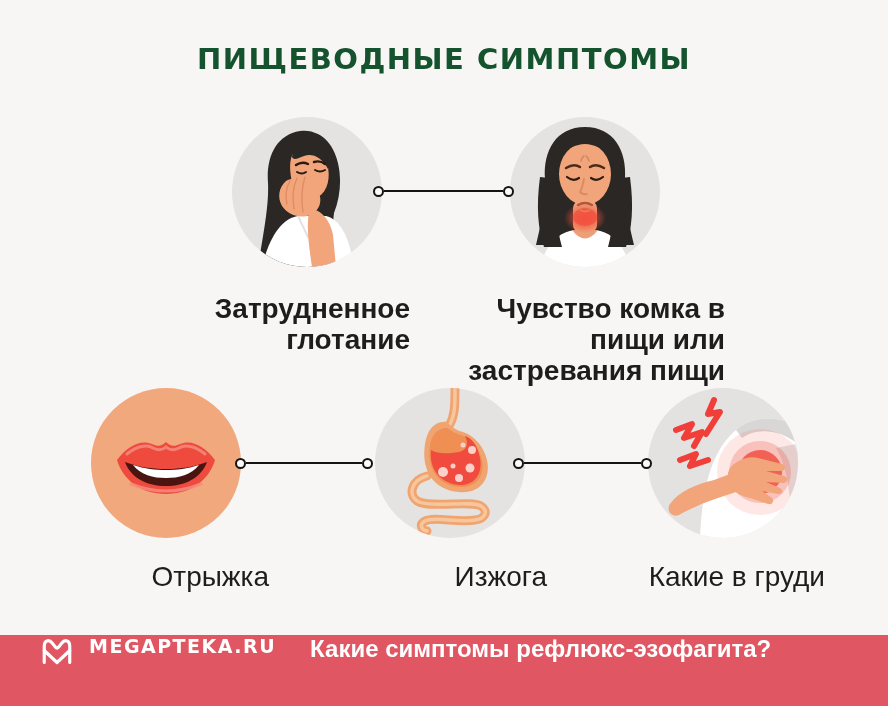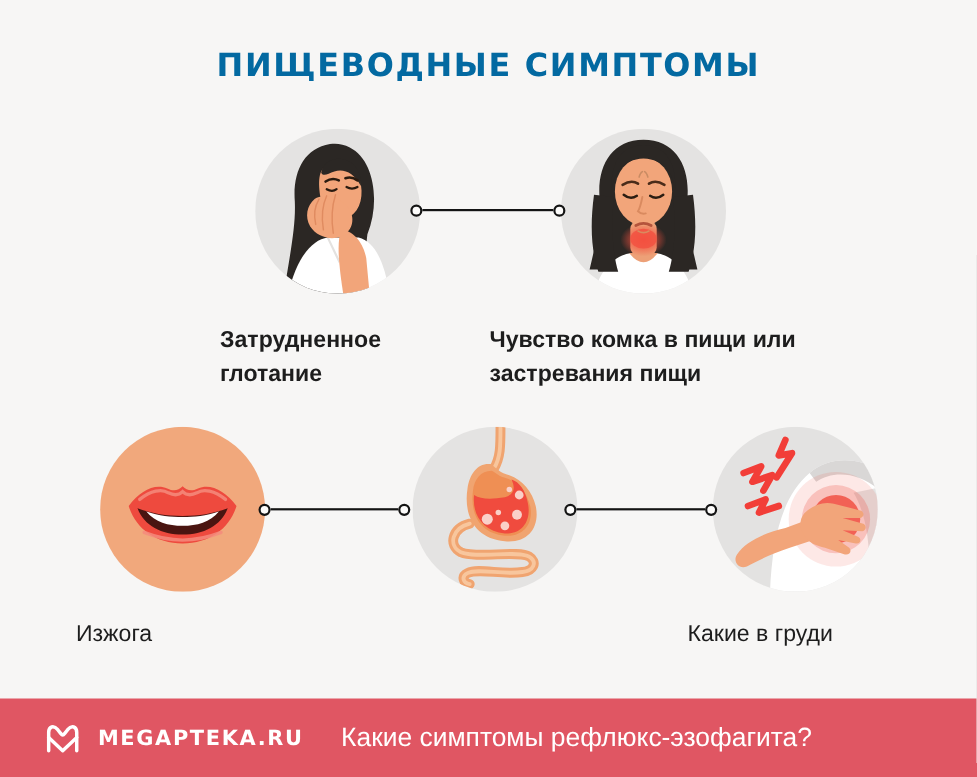--- a/index.html
+++ b/index.html
@@ -5,60 +5,60 @@
   html,body{margin:0;padding:0;background:#d8d8d8;}
   .stage{
     position:relative;width:888px;height:706px;overflow:hidden;
     background:#F7F6F5;
     font-family:"Liberation Sans",sans-serif;
     -webkit-font-smoothing:antialiased;
   }
   .title{
     position:absolute;left:0;top:42px;width:888px;text-align:center;
     font-family:"DejaVu Sans",sans-serif;
-    font-size:29px;font-weight:700;letter-spacing:1.5px;color:#0369a1;
+    font-size:29px;font-weight:700;letter-spacing:1.5px;color:#14532d;
   }
   .circle{position:absolute;width:150px;height:150px;}
   .circle svg{display:block;width:150px;height:150px;}
   .c1{left:232px;top:117px;}
   .c2{left:510px;top:117px;}
   .c3{left:91px;top:388px;}
   .c4{left:375px;top:388px;}
   .c5{left:648px;top:388px;}
   .connector{position:absolute;display:flex;align-items:center;height:12px;}
   .conn-top{left:373px;top:185px;width:141px;}
   .conn-b1{left:235px;top:457px;width:138px;}
   .conn-b2{left:513px;top:457px;width:139px;}
   .ring{
     width:11px;height:11px;border-radius:50%;
     border:2.5px solid #141414;background:#FCFBFA;box-sizing:border-box;flex:0 0 auto;
   }
   .wire{flex:1 1 auto;height:2.5px;background:#141414;}
   .lbl{
-    position:absolute;text-align:left;color:#1D1D1D;
-    font-size:21px;line-height:31px;font-weight:600;
+    position:absolute;text-align:right;color:#1D1D1D;
+    font-size:28px;line-height:31px;font-weight:600;
   }
   .lbl-t1{left:200px;top:293px;width:210px;}
   .lbl-t2{left:445px;top:293px;width:280px;}
   .lbl-b{font-weight:500;top:564px;width:200px;line-height:26px;}
   .lbl-b1{left:69px;}
   .lbl-b2{left:347px;}
   .lbl-b3{left:625px;}
   .footer{
     position:absolute;left:0;top:635px;width:888px;height:71px;
-    background:#E05663;display:flex;align-items:center;
+    background:#E05663;display:flex;align-items:flex-start;
     box-sizing:border-box;padding-left:39px;color:#FFFFFF;
   }
   .logo{width:36px;height:31px;flex:0 0 auto;}
   .brand{
     margin-left:14px;
     font-family:"DejaVu Sans",sans-serif;
     font-size:19px;font-weight:700;letter-spacing:1.5px;
   }
-  .question{margin-left:34px;font-size:24px;font-weight:400;}
+  .question{margin-left:34px;font-size:24px;font-weight:700;}
 </style>
 </head>
 <body>
 
 <div class="stage">
 
   <div class="title">ПИЩЕВОДНЫЕ СИМПТОМЫ</div>
 
   <div class="circle c1">
     <svg viewBox="0 0 150 150">
@@ -202,21 +202,22 @@
     <span class="ring"></span>
     <span class="wire"></span>
     <span class="ring"></span>
   </div>
   <div class="connector conn-b2">
     <span class="ring"></span>
     <span class="wire"></span>
     <span class="ring"></span>
   </div>
 
-  <div class="lbl lbl-b lbl-b1">Изжога</div>
+  <div class="lbl lbl-b lbl-b1">Отрыжка</div>
+  <div class="lbl lbl-b lbl-b2">Изжога</div>
   <div class="lbl lbl-b lbl-b3">Какие в груди</div>
 
   <div class="footer">
     <svg class="logo" viewBox="0 0 48 40">
       <path d="M7,36 L7,14 C7,6.5 13,4.5 18,10.5 L21.5,15 C23.5,17.5 24.5,17.5 26.5,15 L30,10.5 C35,4.5 41,6.5 41,14 L41,36" fill="none" stroke="#FFFFFF" stroke-width="4.2" stroke-linecap="round" stroke-linejoin="round"></path>
       <path d="M7,20 L24,36 L41,20" fill="none" stroke="#FFFFFF" stroke-width="4.2" stroke-linecap="round" stroke-linejoin="round"></path>
     </svg>
     <span class="brand">MEGAPTEKA.RU</span>
     <span class="question">Какие симптомы рефлюкс-эзофагита?</span>
   </div>

